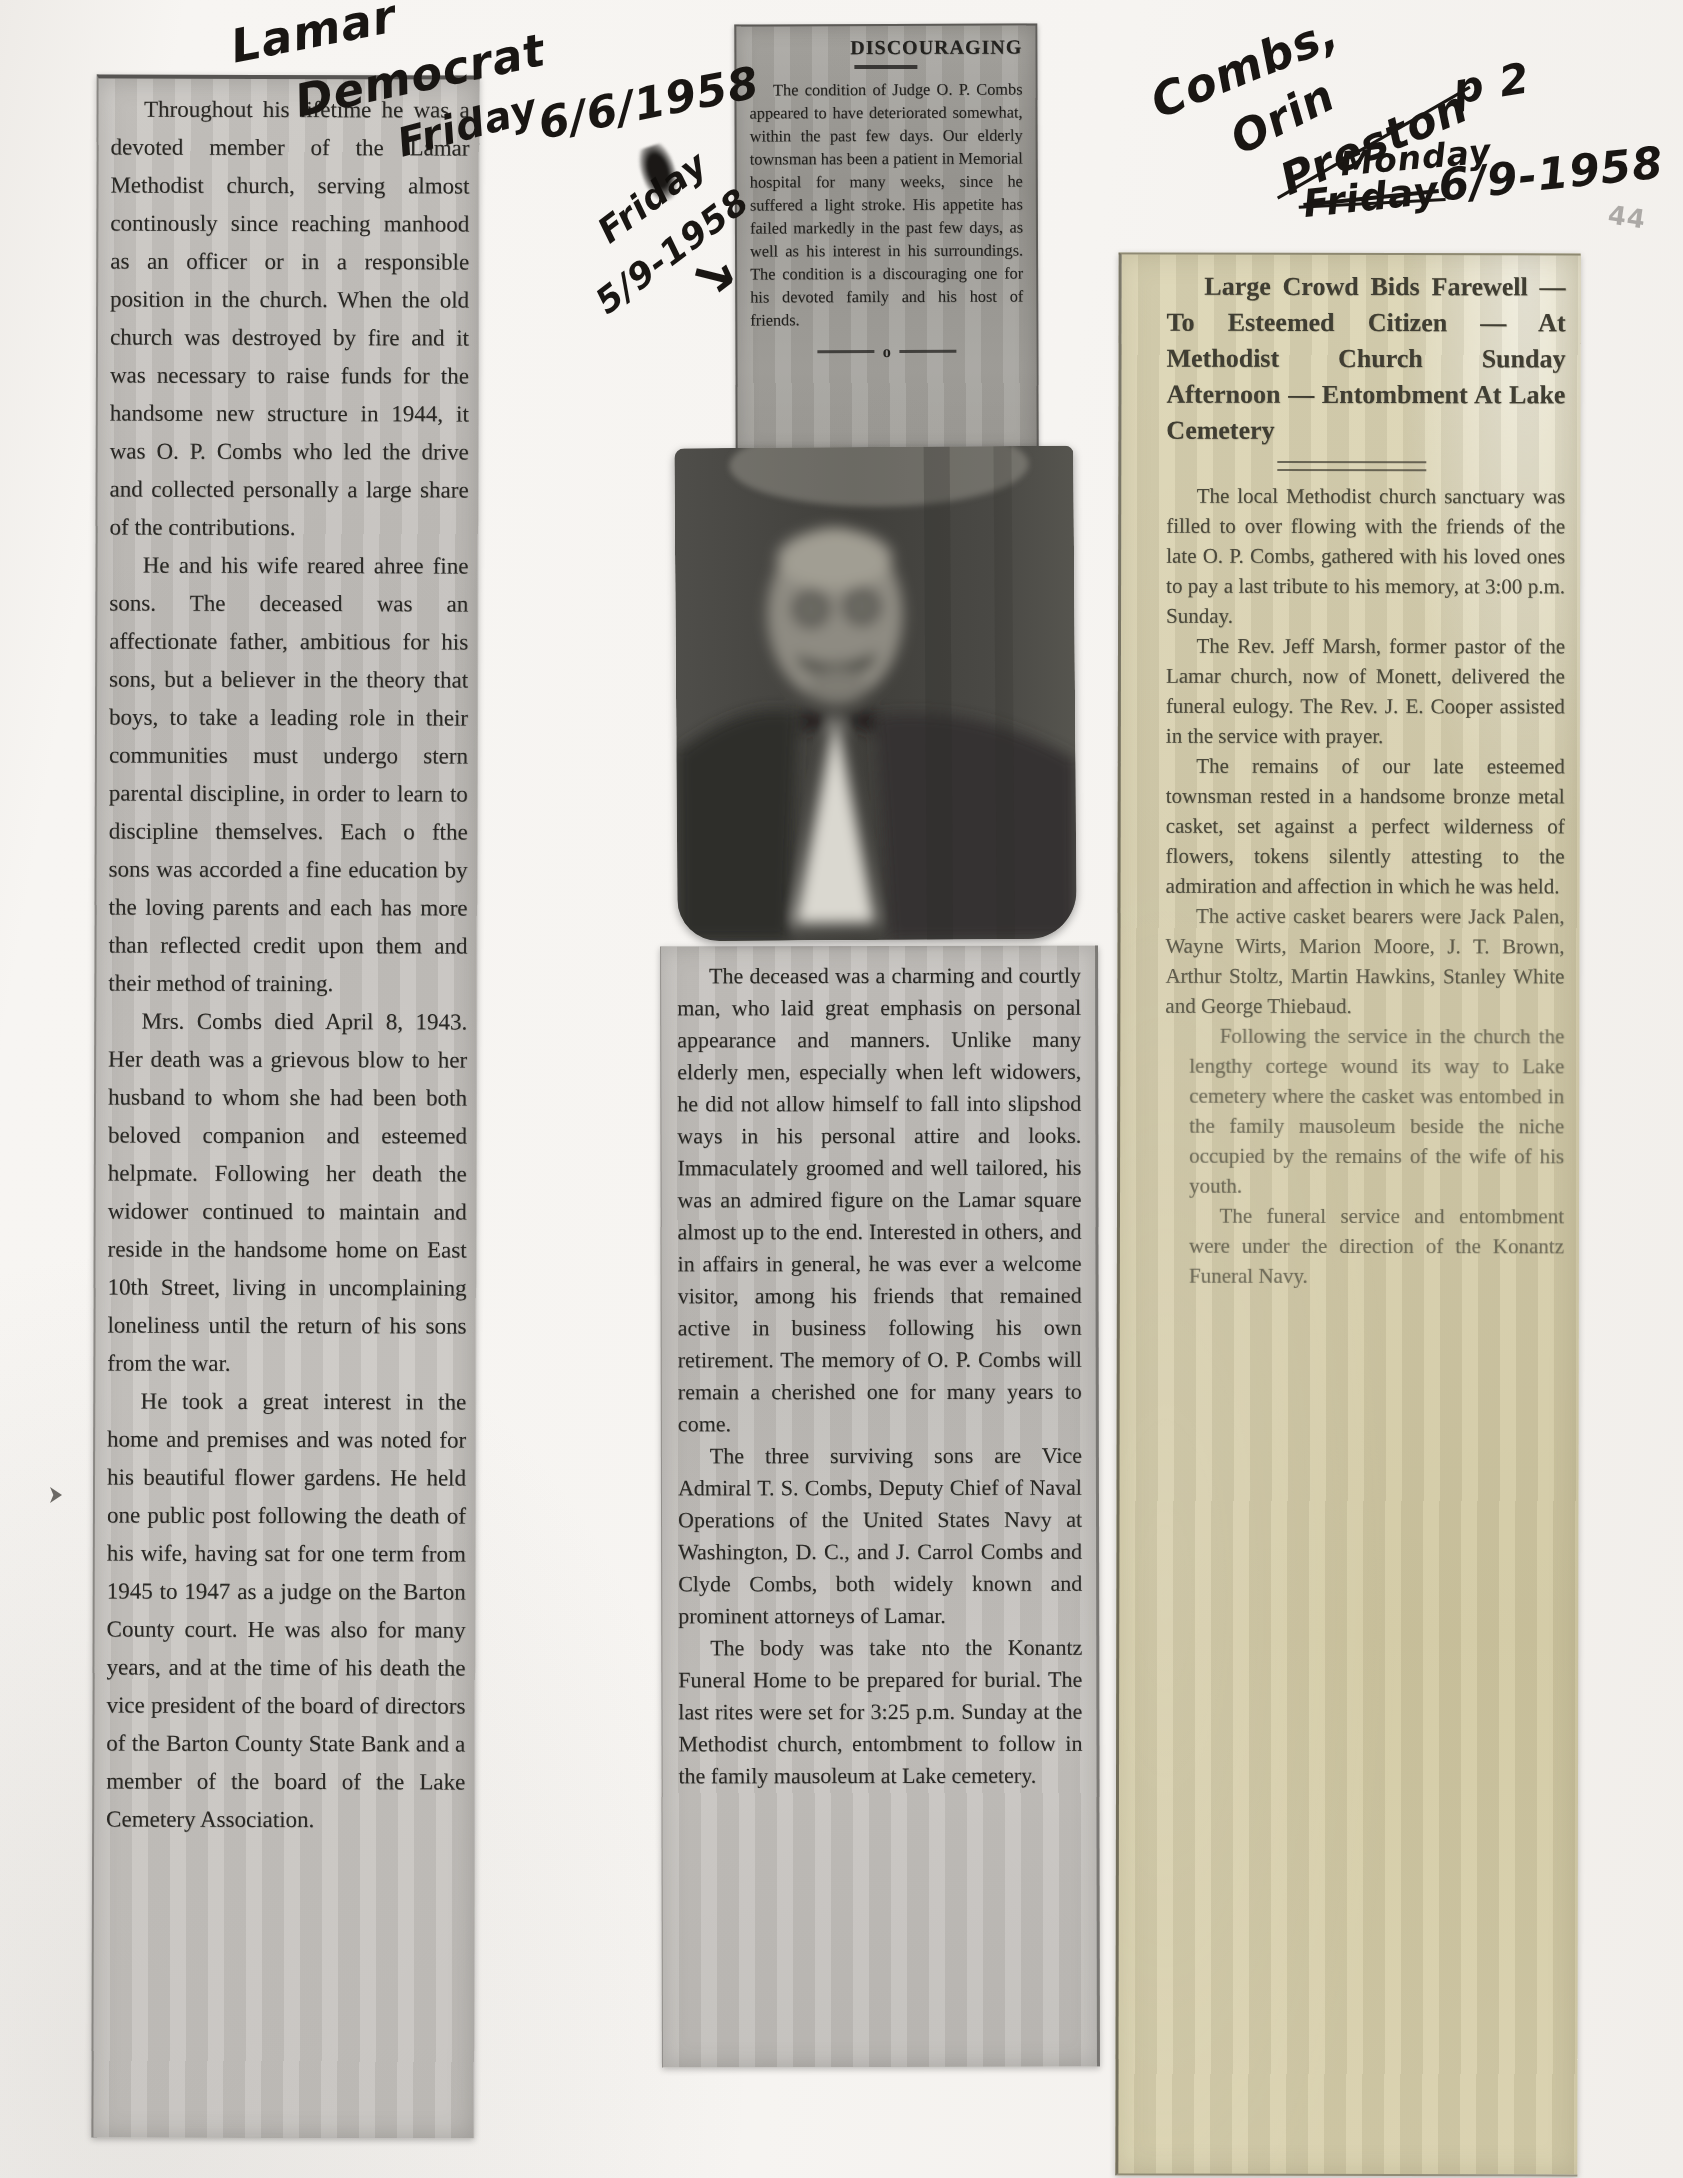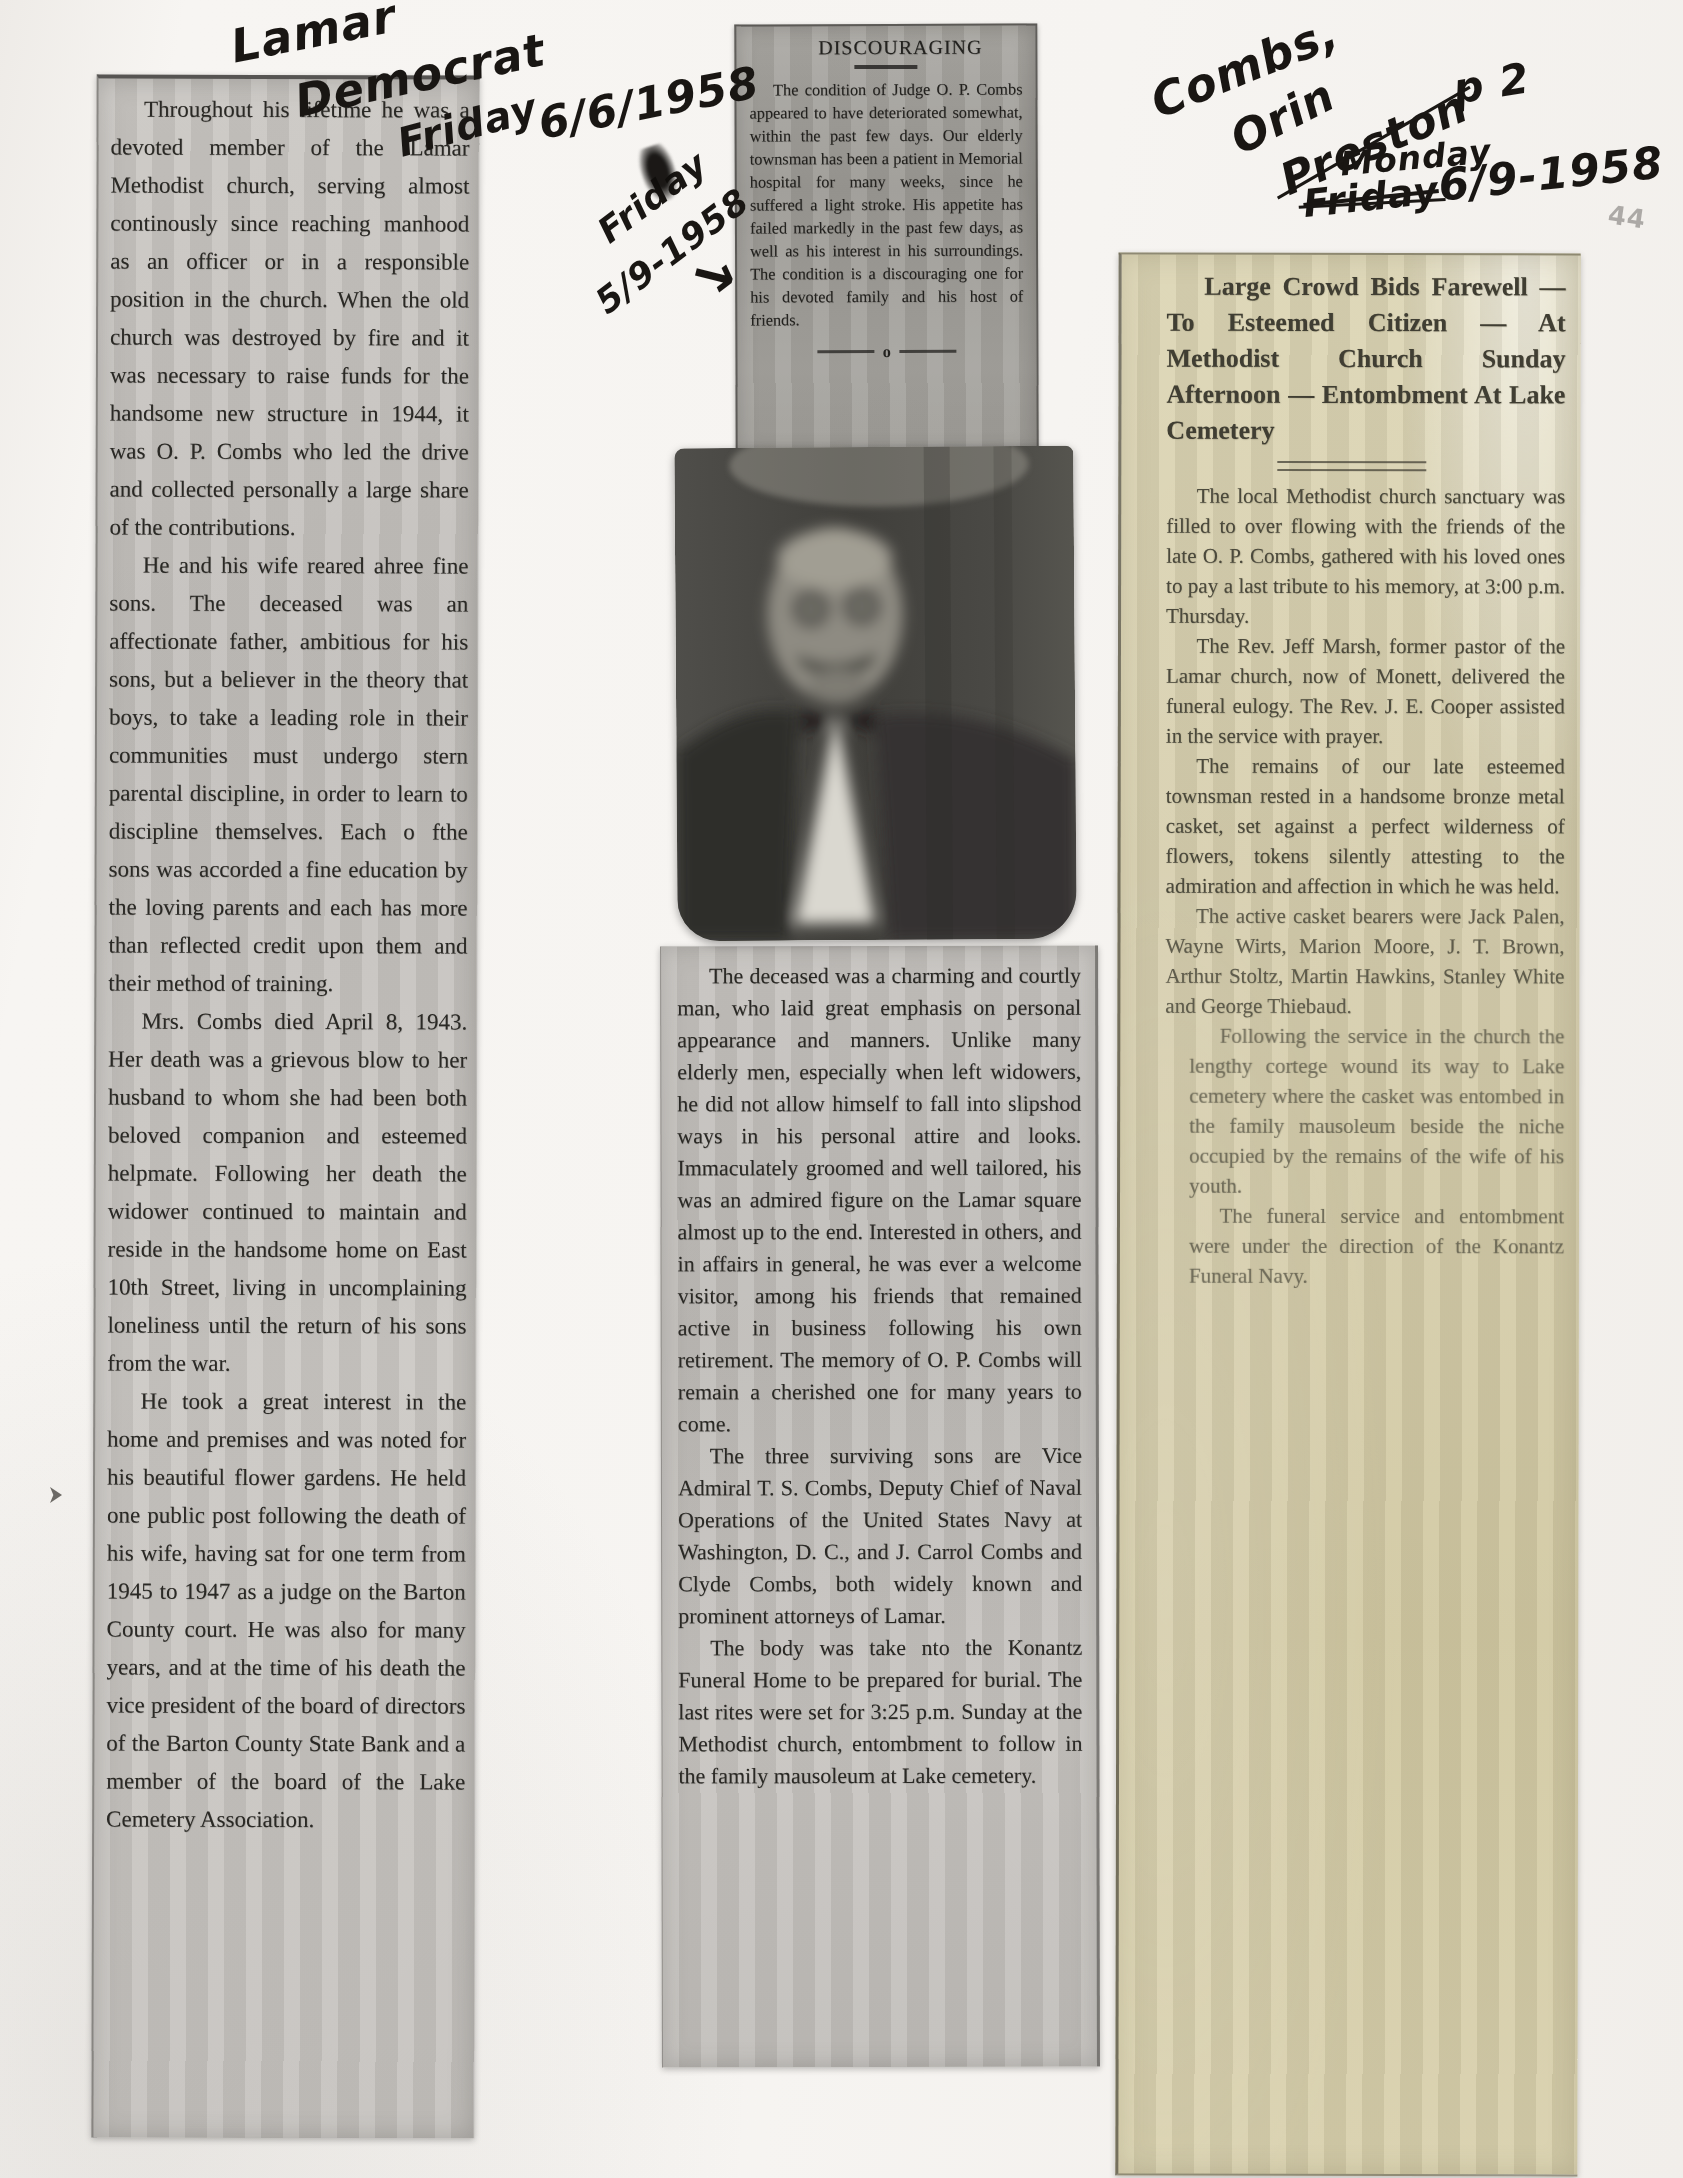--- a/index.html
+++ b/index.html
@@ -23,21 +23,21 @@
     box-shadow:0 2px 6px rgba(0,0,0,.25), inset 0 0 26px rgba(70,68,64,.28);
     font-size:23px;line-height:38px;}
   #clip-left .inner{padding:12px 10px 10px 12px;}
   #clip-disc{
     left:735px;top:24px;width:299px;height:428px;transform:rotate(-.2deg);
     background:linear-gradient(180deg,#aaa8a3,#9b9994 38%,#a5a39e 80%,#9f9d98);
     border:2px solid rgba(36,35,33,.55);
     box-shadow:0 2px 5px rgba(0,0,0,.3), inset 0 0 20px rgba(55,54,50,.3);
     font-size:16.3px;line-height:23px;color:#23221f;}
   #clip-disc .inner{padding:10px 13px;}
-  #disc-title{font-weight:400;text-align:center;font-size:20px;letter-spacing:1px;margin:0;text-shadow:0.5px 0.5px 0.8px rgba(20,20,18,.4);}
+  #disc-title{font-weight:700;text-align:right;font-size:20px;letter-spacing:1px;margin:0;text-shadow:0.5px 0.5px 0.8px rgba(20,20,18,.4);}
   .title-rule{width:63px;height:4px;background:rgba(30,29,27,.8);margin:6px auto 9px;}
   .end-mark{display:flex;align-items:center;justify-content:center;gap:8px;margin-top:9px;font-weight:700;}
   .end-mark::before,.end-mark::after{content:"";width:57px;height:3px;background:rgba(33,32,30,.75);}
   #clip-mid{
     left:661px;top:946px;width:434px;height:1121px;transform:rotate(-.1deg);
     background:linear-gradient(180deg,#c6c3bf,#bfbcb8 35%,#c7c4c0 70%,#c1beba);
     border-right:3px solid rgba(50,49,46,.5);border-left:1px solid rgba(70,68,64,.4);
     box-shadow:0 2px 6px rgba(0,0,0,.25), inset 0 0 24px rgba(70,68,64,.26);
     font-size:22px;line-height:32px;}
   #clip-mid .inner{padding:14px 14px 10px 16px;}
@@ -164,21 +164,21 @@
       <p>The three surviving sons are Vice Admiral T. S. Combs, Deputy Chief of Naval Operations of the United States Navy at Washington, D. C., and J. Carrol Combs and Clyde Combs, both widely known and prominent attorneys of Lamar.</p>
       <p>The body was take nto the Konantz Funeral Home to be prepared for burial. The last rites were set for 3:25 p.m. Sunday at the Methodist church, entombment to follow in the family mausoleum at Lake cemetery.</p>
     </div>
   </div>
 
   <div class="clip" id="clip-right">
     <div class="streaks"></div>
     <div class="inner news">
       <p id="headline">Large Crowd Bids Farewell — To Esteemed Citizen — At Methodist Church Sunday Afternoon — Entombment At Lake Cemetery</p>
       <div class="head-rule"></div>
-      <p>The local Methodist church sanctuary was filled to over flowing with the friends of the late O. P. Combs, gathered with his loved ones to pay a last tribute to his memory, at 3:00 p.m. Thursday.</p>
+      <p>The local Methodist church sanctuary was filled to over flowing with the friends of the late O. P. Combs, gathered with his loved ones to pay a last tribute to his memory, at 3:00 p.m. Sunday.</p>
       <p>The Rev. Jeff Marsh, former pastor of the Lamar church, now of Monett, delivered the funeral eulogy. The Rev. J. E. Cooper assisted in the service with prayer.</p>
       <p>The remains of our late esteemed townsman rested in a handsome bronze metal casket, set against a perfect wilderness of flowers, tokens silently attesting to the admiration and affection in which he was held.</p>
       <p class="fade1">The active casket bearers were Jack Palen, Wayne Wirts, Marion Moore, J. T. Brown, Arthur Stoltz, Martin Hawkins, Stanley White and George Thiebaud.</p>
       <p class="fade2">Following the service in the church the lengthy cortege wound its way to Lake cemetery where the casket was entombed in the family mausoleum beside the niche occupied by the remains of the wife of his youth.</p>
       <p class="fade2">The funeral service and entombment were under the direction of the Konantz Funeral Navy.</p>
     </div>
   </div>
 
   <div id="edge-mark"></div>
 </div>

